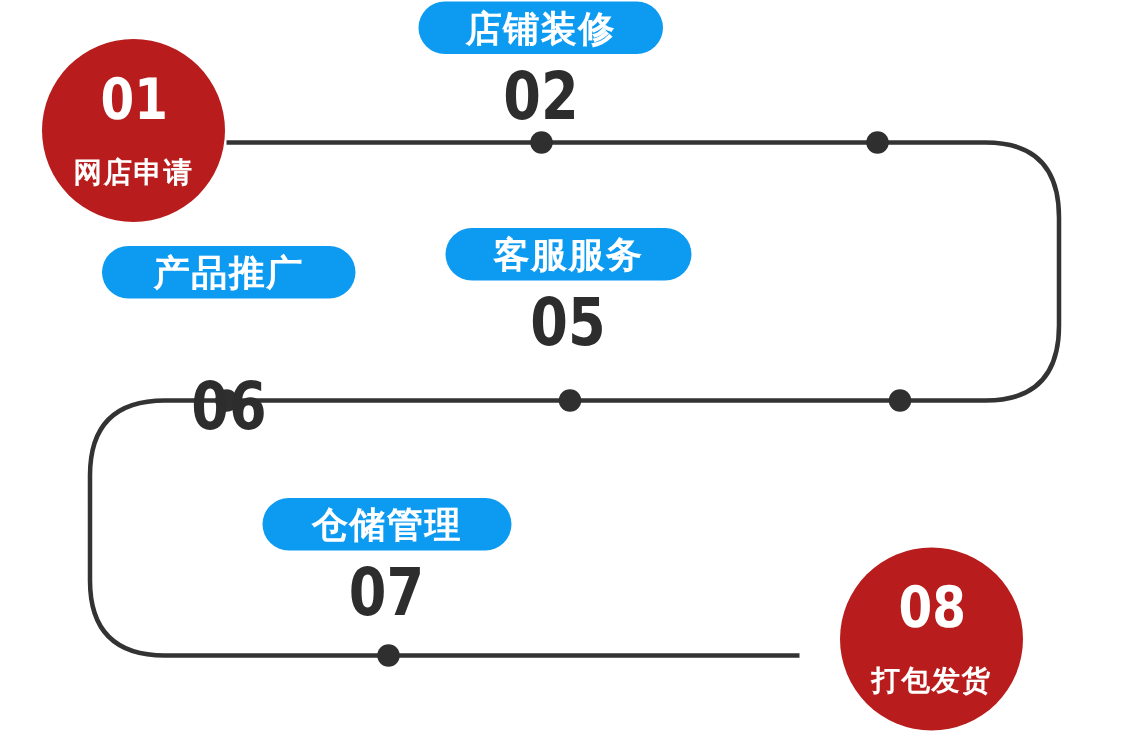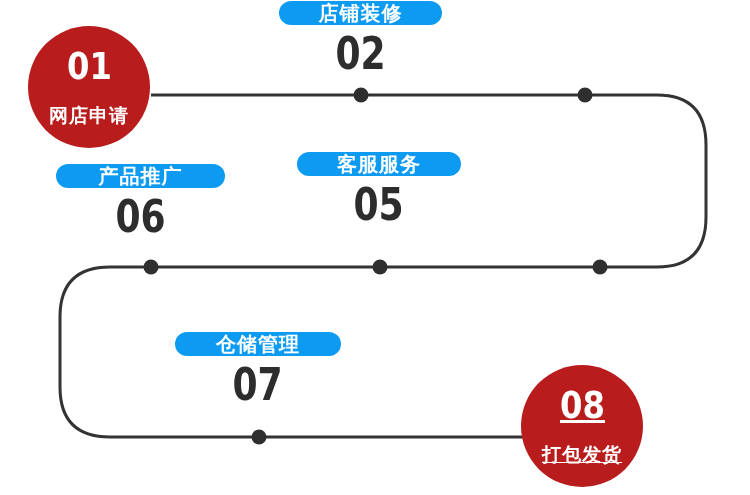--- a/index.html
+++ b/index.html
@@ -28,24 +28,24 @@
   .bc-label{
     font-size:19px;font-weight:700;line-height:1.25;
     margin-top:19px;letter-spacing:1px;
   }
   .step-group{
     position:absolute;
     display:flex;flex-direction:column;align-items:center;
   }
   .pill{
     align-self:stretch;
-    height:24px;border-radius:18px;
+    height:35px;border-radius:18px;
     background:#0d9bf2;color:#ffffff;
     display:flex;align-items:center;justify-content:center;
-    font-size:20px;font-weight:700;letter-spacing:1px;text-align:center;
+    font-size:24px;font-weight:700;letter-spacing:1px;text-align:center;
   }
   .num{
     margin-top:7px;
     font-size:44px;font-weight:700;line-height:1;
     color:#2d2d2d;
     transform:scaleX(.82);
   }
 </style>
 </head>
 <body>
@@ -72,28 +72,28 @@
     <div class="num">02</div>
   </div>
 
 
 
   <div class="step-group" style="left:297px;top:152px;width:164px;">
     <div class="pill">客服服务</div>
     <div class="num">05</div>
   </div>
 
-  <div class="step-group" style="left:56px;top:164px;width:169px;">
+  <div class="step-group" style="left:68px;top:164px;width:169px;gap:44px;">
     <div class="pill">产品推广</div>
     <div class="num">06</div>
   </div>
 
   <div class="step-group" style="left:175px;top:332px;width:166px;">
     <div class="pill">仓储管理</div>
     <div class="num">07</div>
   </div>
 
-  <div class="big-circle" style="left:521px;top:365px;text-decoration:underline;">
+  <div class="big-circle" style="left:560px;top:365px;">
     <div class="bc-num">08</div>
     <div class="bc-label">打包发货</div>
   </div>
 
 </div>
 
 </body></html>

